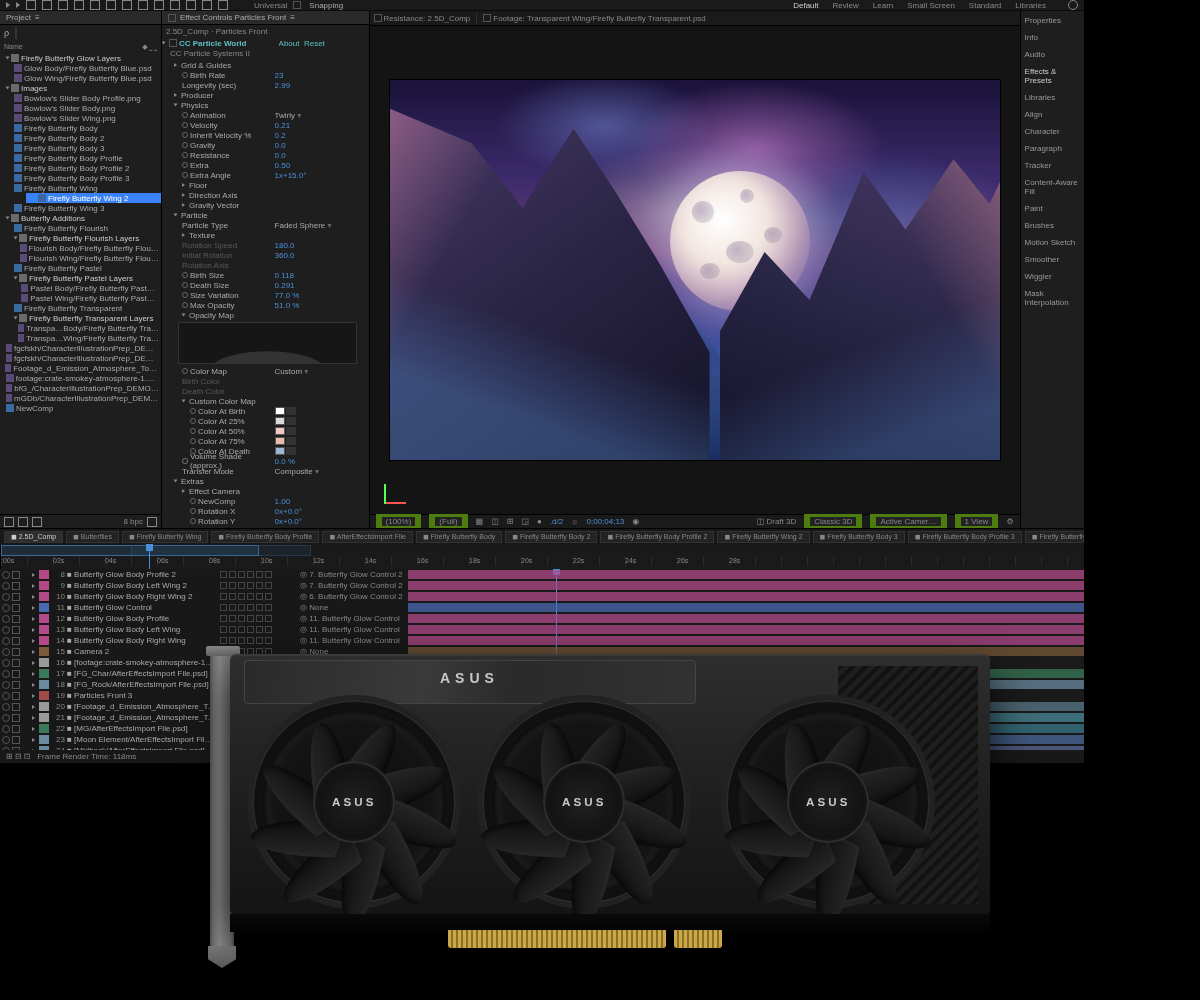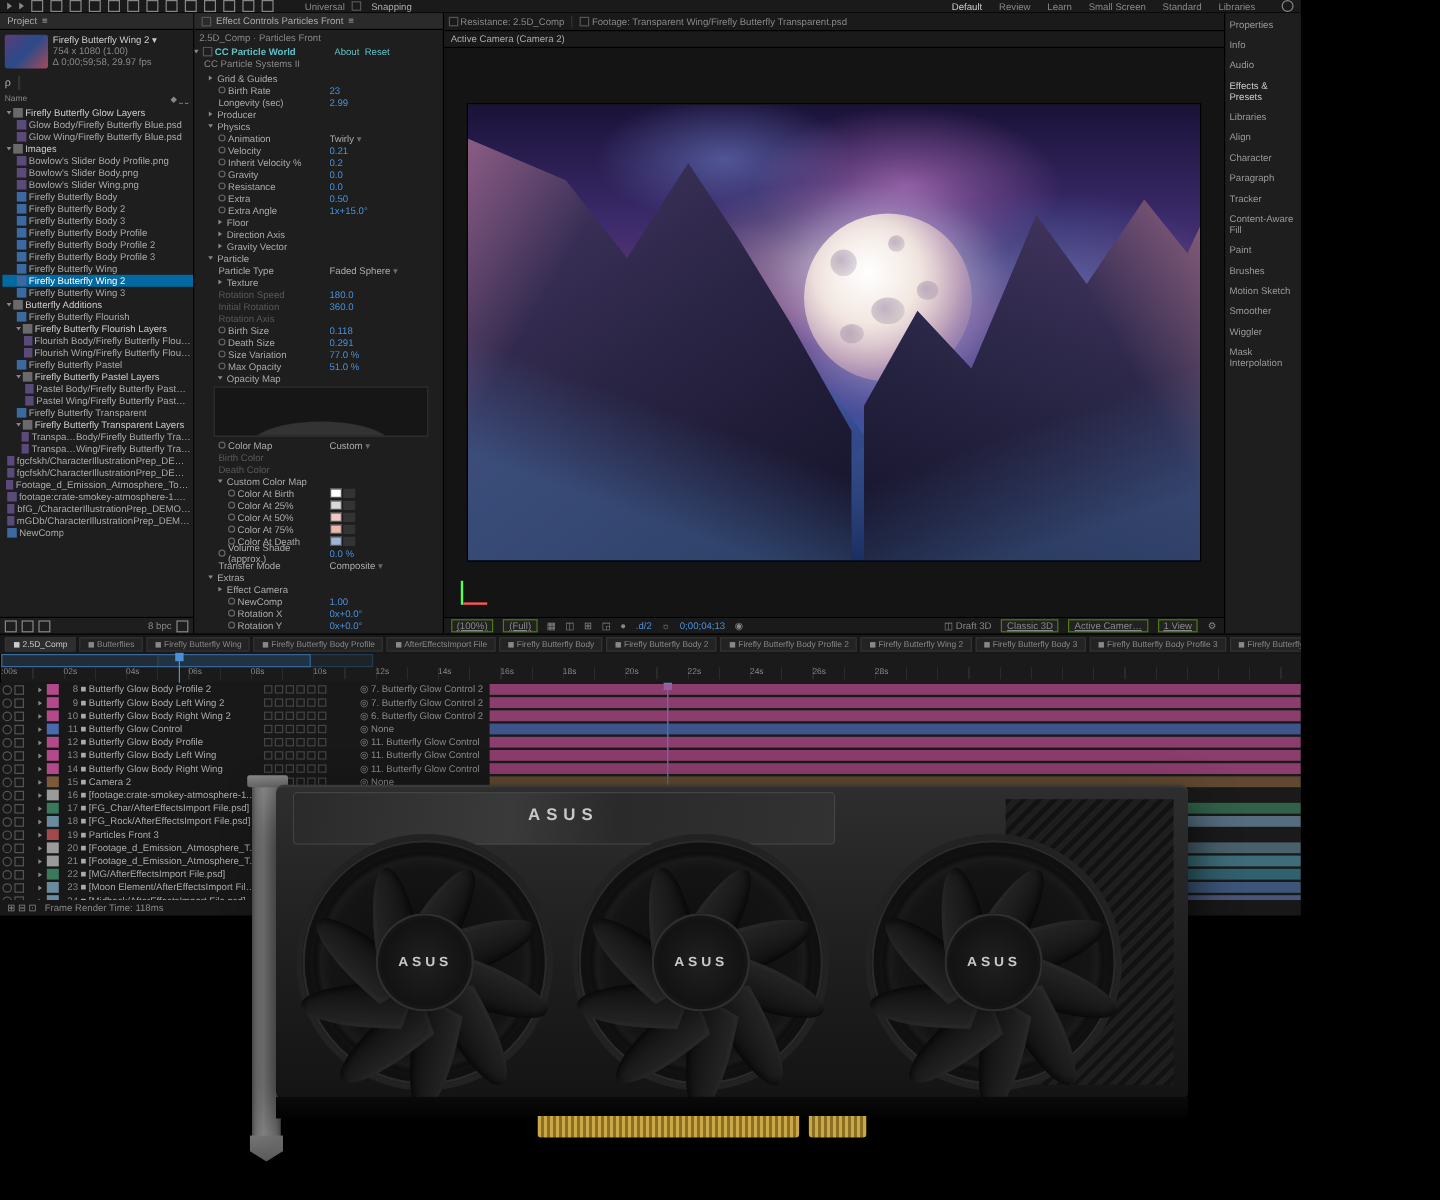--- a/index.html
+++ b/index.html
@@ -16,21 +16,21 @@
   .project-panel { width:162px; background:#1e1e1e; display:flex; flex-direction:column; border-right:1px solid #000; }
   .proj-header { padding:4px; display:flex; gap:4px; }
   .thumb { width:36px; height:28px; background:linear-gradient(135deg,#5a3d7a,#2a4a8a,#a44a5a); border-radius:2px; }
   .proj-title { color:#ccc; }
   .proj-meta { color:#888; }
   .proj-search { margin:2px 4px; height:12px; background:#141414; border:1px solid #333; }
   .proj-cols { padding:2px 4px; color:#888; font-size:7px; display:flex; }
   .proj-list { flex:1; overflow:hidden; padding-left:2px; }
   .tree-row { display:flex; align-items:center; padding:0 2px; height:10px; white-space:nowrap; overflow:hidden; text-overflow:ellipsis; }
   .tree-row.folder { color:#ccc; }
-  .tree-row.selected { background:#0369a1; color:#fff; }
+  .tree-row.selected { background:#3b82f6; color:#fff;margin-left:24px; }
   .tree-icon { width:8px; height:8px; margin-right:2px; display:inline-block; }
   .folder-icon { background:#6a6a6a; }
   .comp-icon { background:#3a6aa0; }
   .img-icon { background:#5a4a7a; }
   .tri { width:0;height:0;border-left:3px solid #888;border-top:2px solid transparent;border-bottom:2px solid transparent;margin-right:2px; display:inline-block; }
   .tri.open { transform:rotate(90deg); }
   
   .effect-panel { width:258px; background:#1e1e1e; border-right:1px solid #000; display:flex; flex-direction:column; }
   .panel-tab { background:#2a2a2a; padding:2px 6px; border-bottom:1px solid #000; color:#aaa; display:flex; gap:4px; align-items:center; }
   .effect-body { flex:1; overflow:hidden; padding:2px 4px; }
@@ -84,21 +84,21 @@
      clip-path:polygon(0 100%,10% 40%,25% 60%,40% 30%,55% 55%,70% 20%,85% 50%,100% 30%,100% 100%);
      filter:blur(0.3px); opacity:0.85; }
   .mtn.far2 { left:280px; width:260px; height:160px; bottom:0;
      background:linear-gradient(180deg,#4a6ab0aa,#1a2a5aaa);
      clip-path:polygon(0 100%,12% 50%,28% 30%,42% 55%,58% 25%,72% 50%,88% 35%,100% 60%,100% 100%);
      opacity:0.8; }
   .glow-band{position:absolute;left:0;right:0;bottom:0;height:120px;
      background:linear-gradient(180deg,transparent,rgba(110,200,255,0.35) 60%,rgba(60,120,220,0.25));}
   .viewer-footer { height:14px; display:flex; gap:8px; align-items:center; padding:0 6px; color:#888; border-top:1px solid #000; background:#1a1a1a; }
   .viewer-footer .grow{flex:1;}
-  .pill { background:#222; padding:0 4px; border:1px solid #4d7c0f;text-decoration:underline; }
+  .pill { background:#222; padding:0 4px; border:6px solid #4d7c0f; }
   
   .right-panels { width:78px; background:#1e1e1e; border-left:1px solid #000; padding:4px 4px; display:flex; flex-direction:column; gap:6px; }
   .right-panels div { color:#999; padding:1px 0; cursor:pointer; }
   
   .timeline { height:235px; background:#181818; display:flex; flex-direction:column; border-top:1px solid #000; }
   .tl-tabs { display:flex; gap:3px; padding:2px 4px; background:#181818; font-size:7px; color:#888; overflow:hidden; }
   .tl-tab { background:#232323; padding:1px 6px; border:1px solid #333; white-space:nowrap; }
   .tl-tab.active { background:#2e2e2e; color:#ccc; }
   .tl-header { display:flex; height:24px; }
   .tl-left-head { width:408px; padding:2px 4px; }
@@ -188,28 +188,20 @@
         <span>Libraries</span>
       </div>
     <span style="width:10px"></span>
     <span class="tool-icon" style="border-radius:50%"></span>
   </div>
 
   <div class="main-area">
 
     <div class="project-panel">
       <div class="panel-tab"><span>Project</span> ≡</div>
-      <div class="proj-header">
-        <div class="thumb"></div>
-        <div>
-          <div class="proj-title">Firefly Butterfly Wing 2 ▾</div>
-          <div class="proj-meta">754 x 1080 (1.00)</div>
-          <div class="proj-meta">∆ 0;00;59;58, 29.97 fps</div>
-        </div>
-      </div>
       <div style="display:flex;gap:2px;padding:0 4px;align-items:center;">
         <span style="font-size:9px">ρ</span>
         <div class="proj-search"></div>
       </div>
       <div class="proj-cols">
           <span>Name</span>
           <span style="margin-left:auto">◆ ⎵ ⎵</span>
         </div>
       <div class="proj-list" id="proj-list">
           <div class="tree-row folder">
@@ -747,21 +739,20 @@
     </div>
 
     <div class="comp-panel">
       <div class="comp-tabs">
         <span style="width:8px;height:8px;border:1px solid #555"></span>
         <span>Resistance: 2.5D_Comp</span>
         <span class="sep"></span>
         <span style="width:8px;height:8px;border:1px solid #555"></span>
         <span>Footage: Transparent Wing/Firefly Butterfly Transparent.psd</span>
       </div>
-      <div class="viewer-bar">Active Camera (Camera 2)</div>
       <div class="viewer">
         <div class="canvas">
           <div class="sky"></div>
           <div class="nebula"></div>
           <div class="glow-band"></div>
           <div class="mtn far"></div>
           <div class="mtn far2"></div>
           <div class="moon">
             <div class="crater" style="left:22px;top:30px;width:22px;height:22px"></div>
             <div class="crater" style="left:70px;top:18px;width:14px;height:14px"></div>

